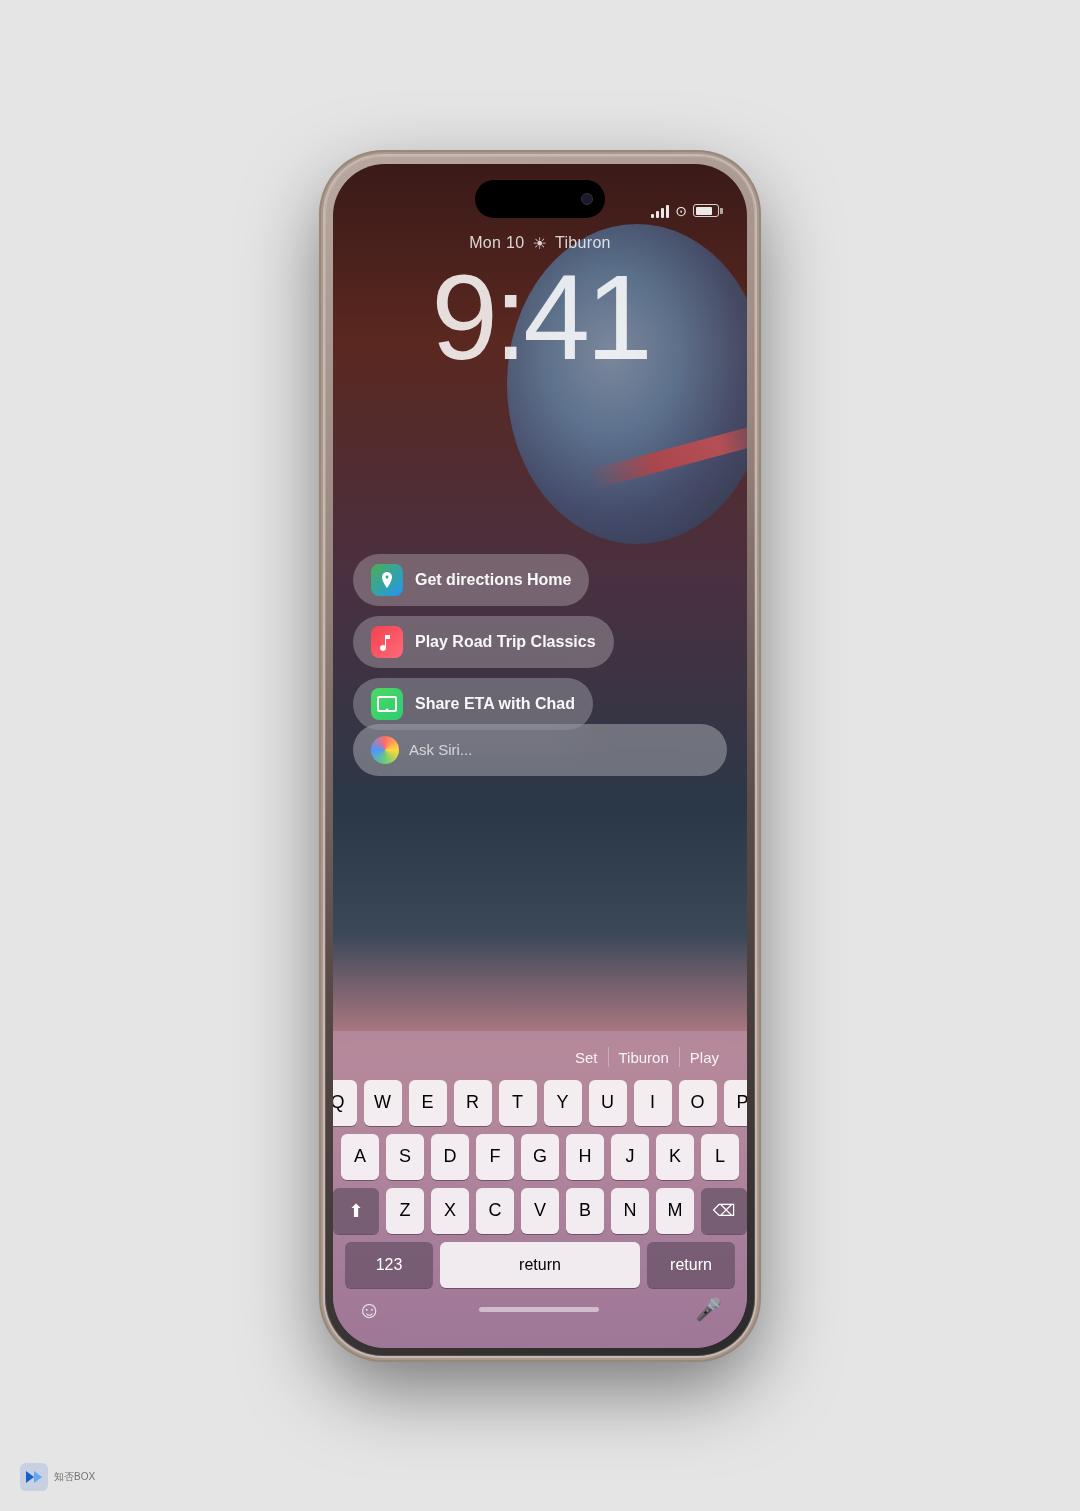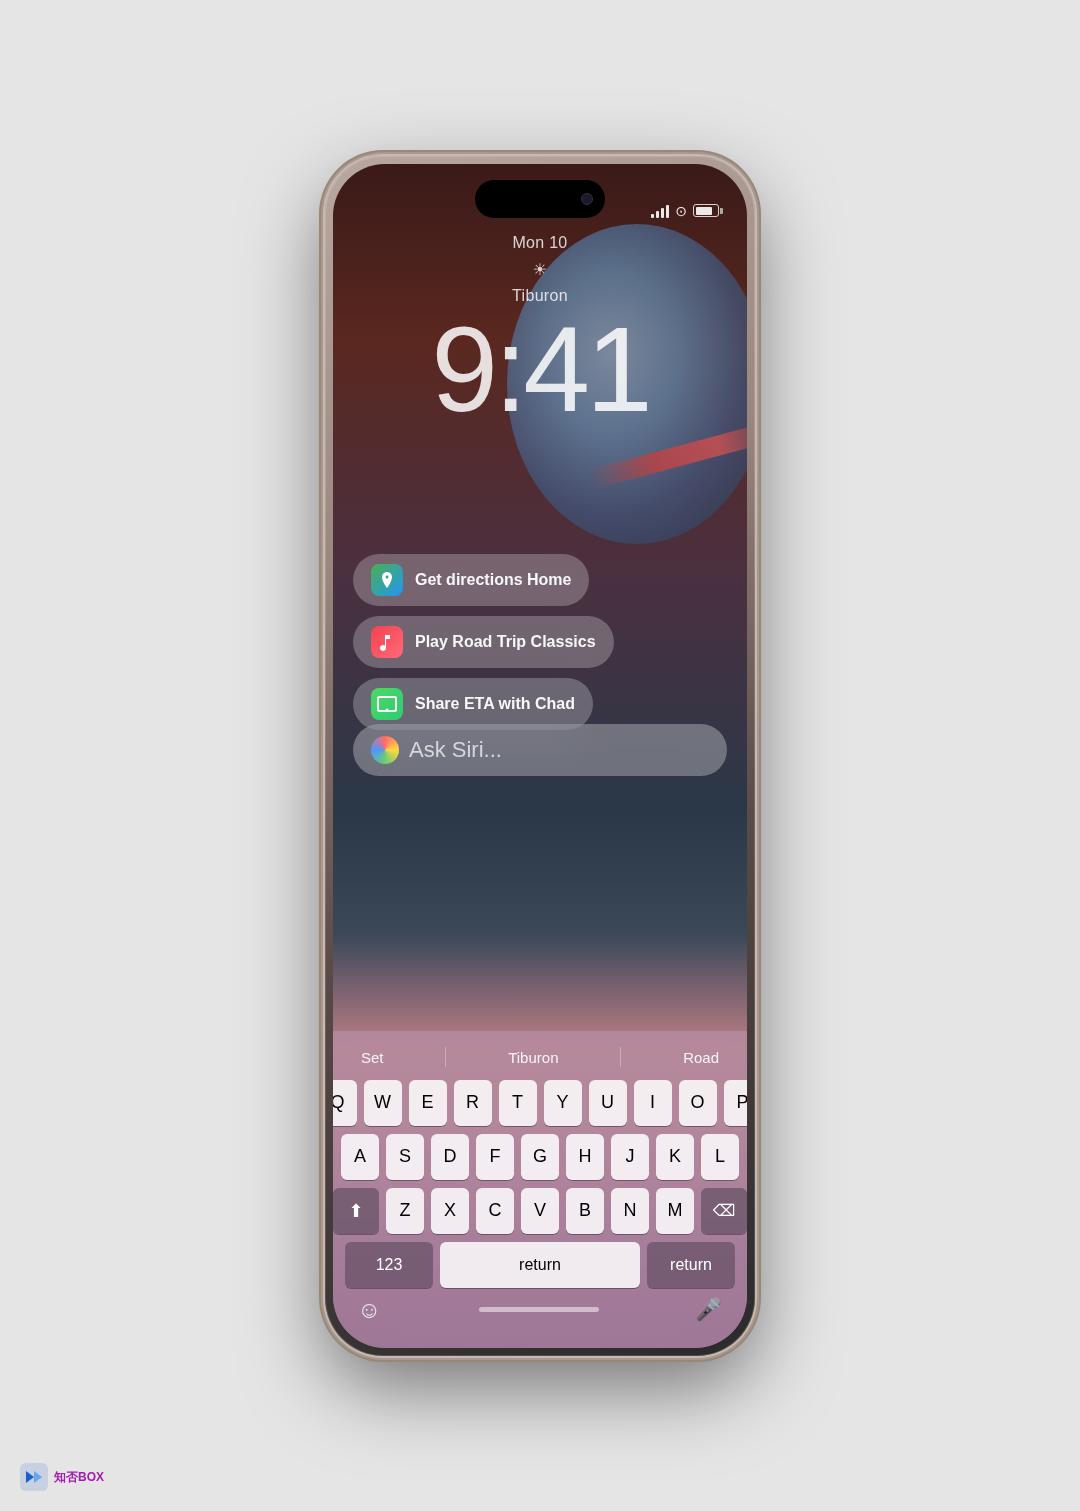--- a/index.html
+++ b/index.html
@@ -214,21 +214,20 @@
 
     .date-weather {
       display: flex;
       align-items: center;
       gap: 8px;
       color: rgba(255,255,255,0.8);
       font-size: 16px;
       font-weight: 400;
       letter-spacing: 0.3px;
       margin-bottom: 4px;
-      flex-direction: column;
     }
 
     .sun-icon {
       font-size: 16px;
     }
 
     .time-display {
       font-size: 120px;
       font-weight: 100;
       color: rgba(255,255,255,0.85);
@@ -312,40 +311,40 @@
     .siri-orb {
       width: 28px;
       height: 28px;
       border-radius: 50%;
       background: conic-gradient(#ff6b6b, #ffd93d, #6bcb77, #4d96ff, #ff6b6b);
       flex-shrink: 0;
     }
 
     .ask-siri-text {
       color: rgba(255,255,255,0.7);
-      font-size: 22px;
+      font-size: 15px;
       font-weight: 400;
     }
 
     
     .keyboard-area {
       position: absolute;
       bottom: 0;
       left: 0;
       right: 0;
       background: linear-gradient(180deg, rgba(180,140,160,0.8) 0%, rgba(160,120,150,0.9) 100%);
       backdrop-filter: blur(30px);
       border-radius: 0 0 52px 52px;
       padding: 8px 8px 20px;
       z-index: 30;
     }
 
     .quick-actions {
       display: flex;
-      justify-content: space-between;
+      justify-content: flex-end;
       padding: 6px 10px;
       margin-bottom: 4px;
     }
 
     .quick-action {
       color: rgba(255,255,255,0.9);
       font-size: 15px;
       font-weight: 400;
       padding: 4px 10px;
     }
@@ -447,23 +446,23 @@
       gap: 6px;
       z-index: 100;
     }
 
     .watermark-icon {
       width: 28px;
       height: 28px;
     }
 
     .watermark-text {
-      font-size: 12px;
-      color: #a21caf;
-      font-weight: 700;
+      font-size: 10px;
+      color: #737373;
+      font-weight: 400;
     }
   </style>
 </head>
 <body>
 
 <div class="page-wrapper">
   <div class="phone-outer">
     <div class="phone-screen">
 
       <div class="sphere"></div>
@@ -533,21 +532,21 @@
         <span class="ask-siri-text">Ask Siri...</span>
       </div>
 
       <div class="keyboard-area">
 
         <div class="quick-actions">
           <span class="quick-action">Set</span>
           <div class="quick-action-divider"></div>
           <span class="quick-action">Tiburon</span>
           <div class="quick-action-divider"></div>
-          <span class="quick-action">Road</span>
+          <span class="quick-action">Play</span>
         </div>
 
         <div class="keyboard-rows">
 
           <div class="key-row">
             <div class="key">Q</div>
             <div class="key">W</div>
             <div class="key">E</div>
             <div class="key">R</div>
             <div class="key">T</div>

